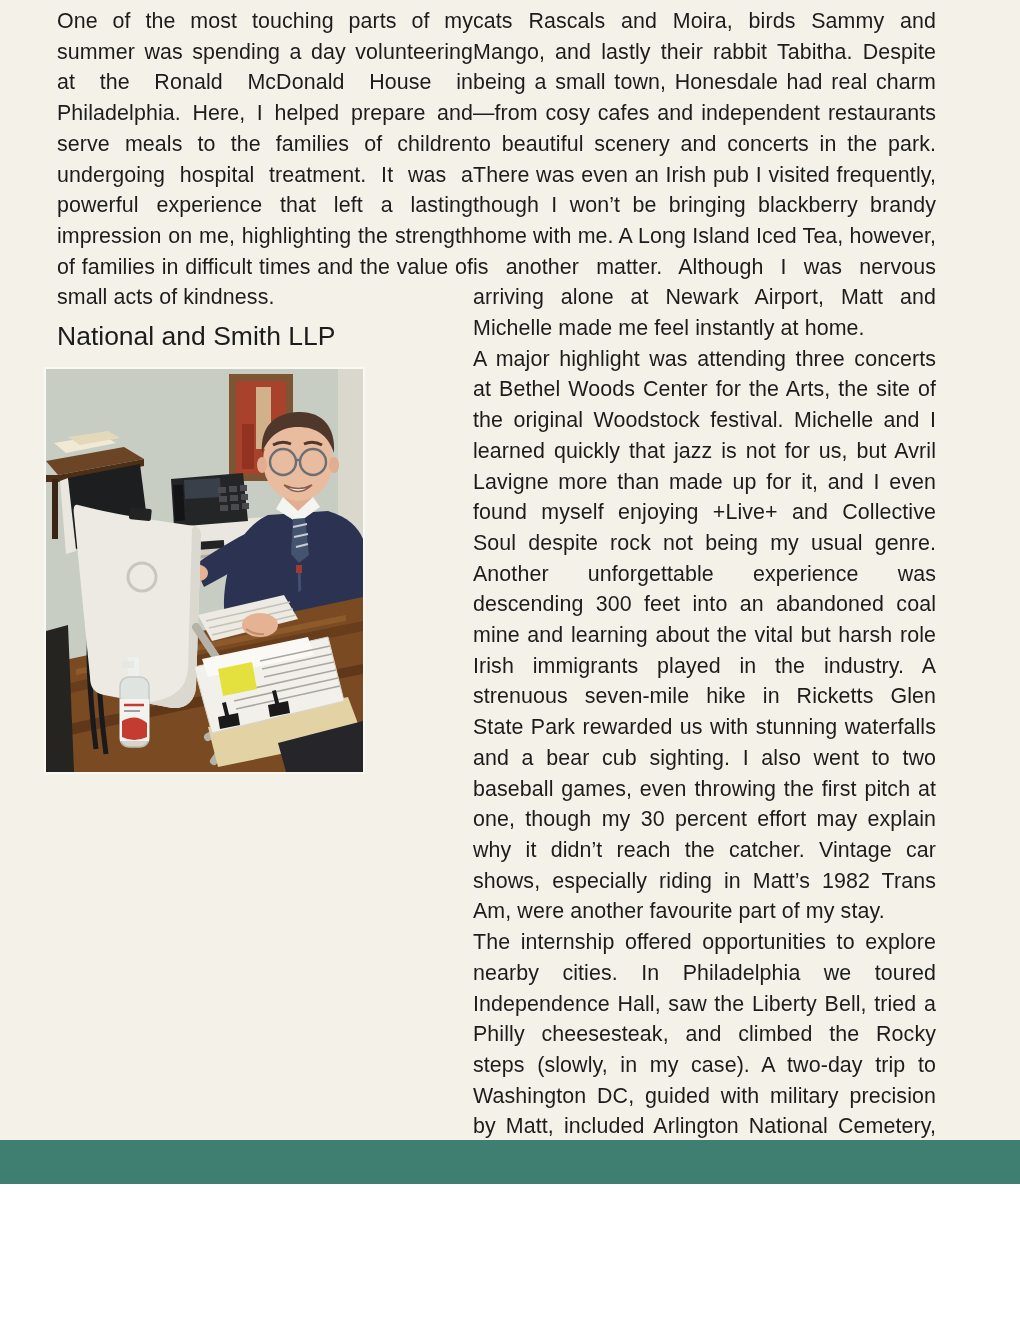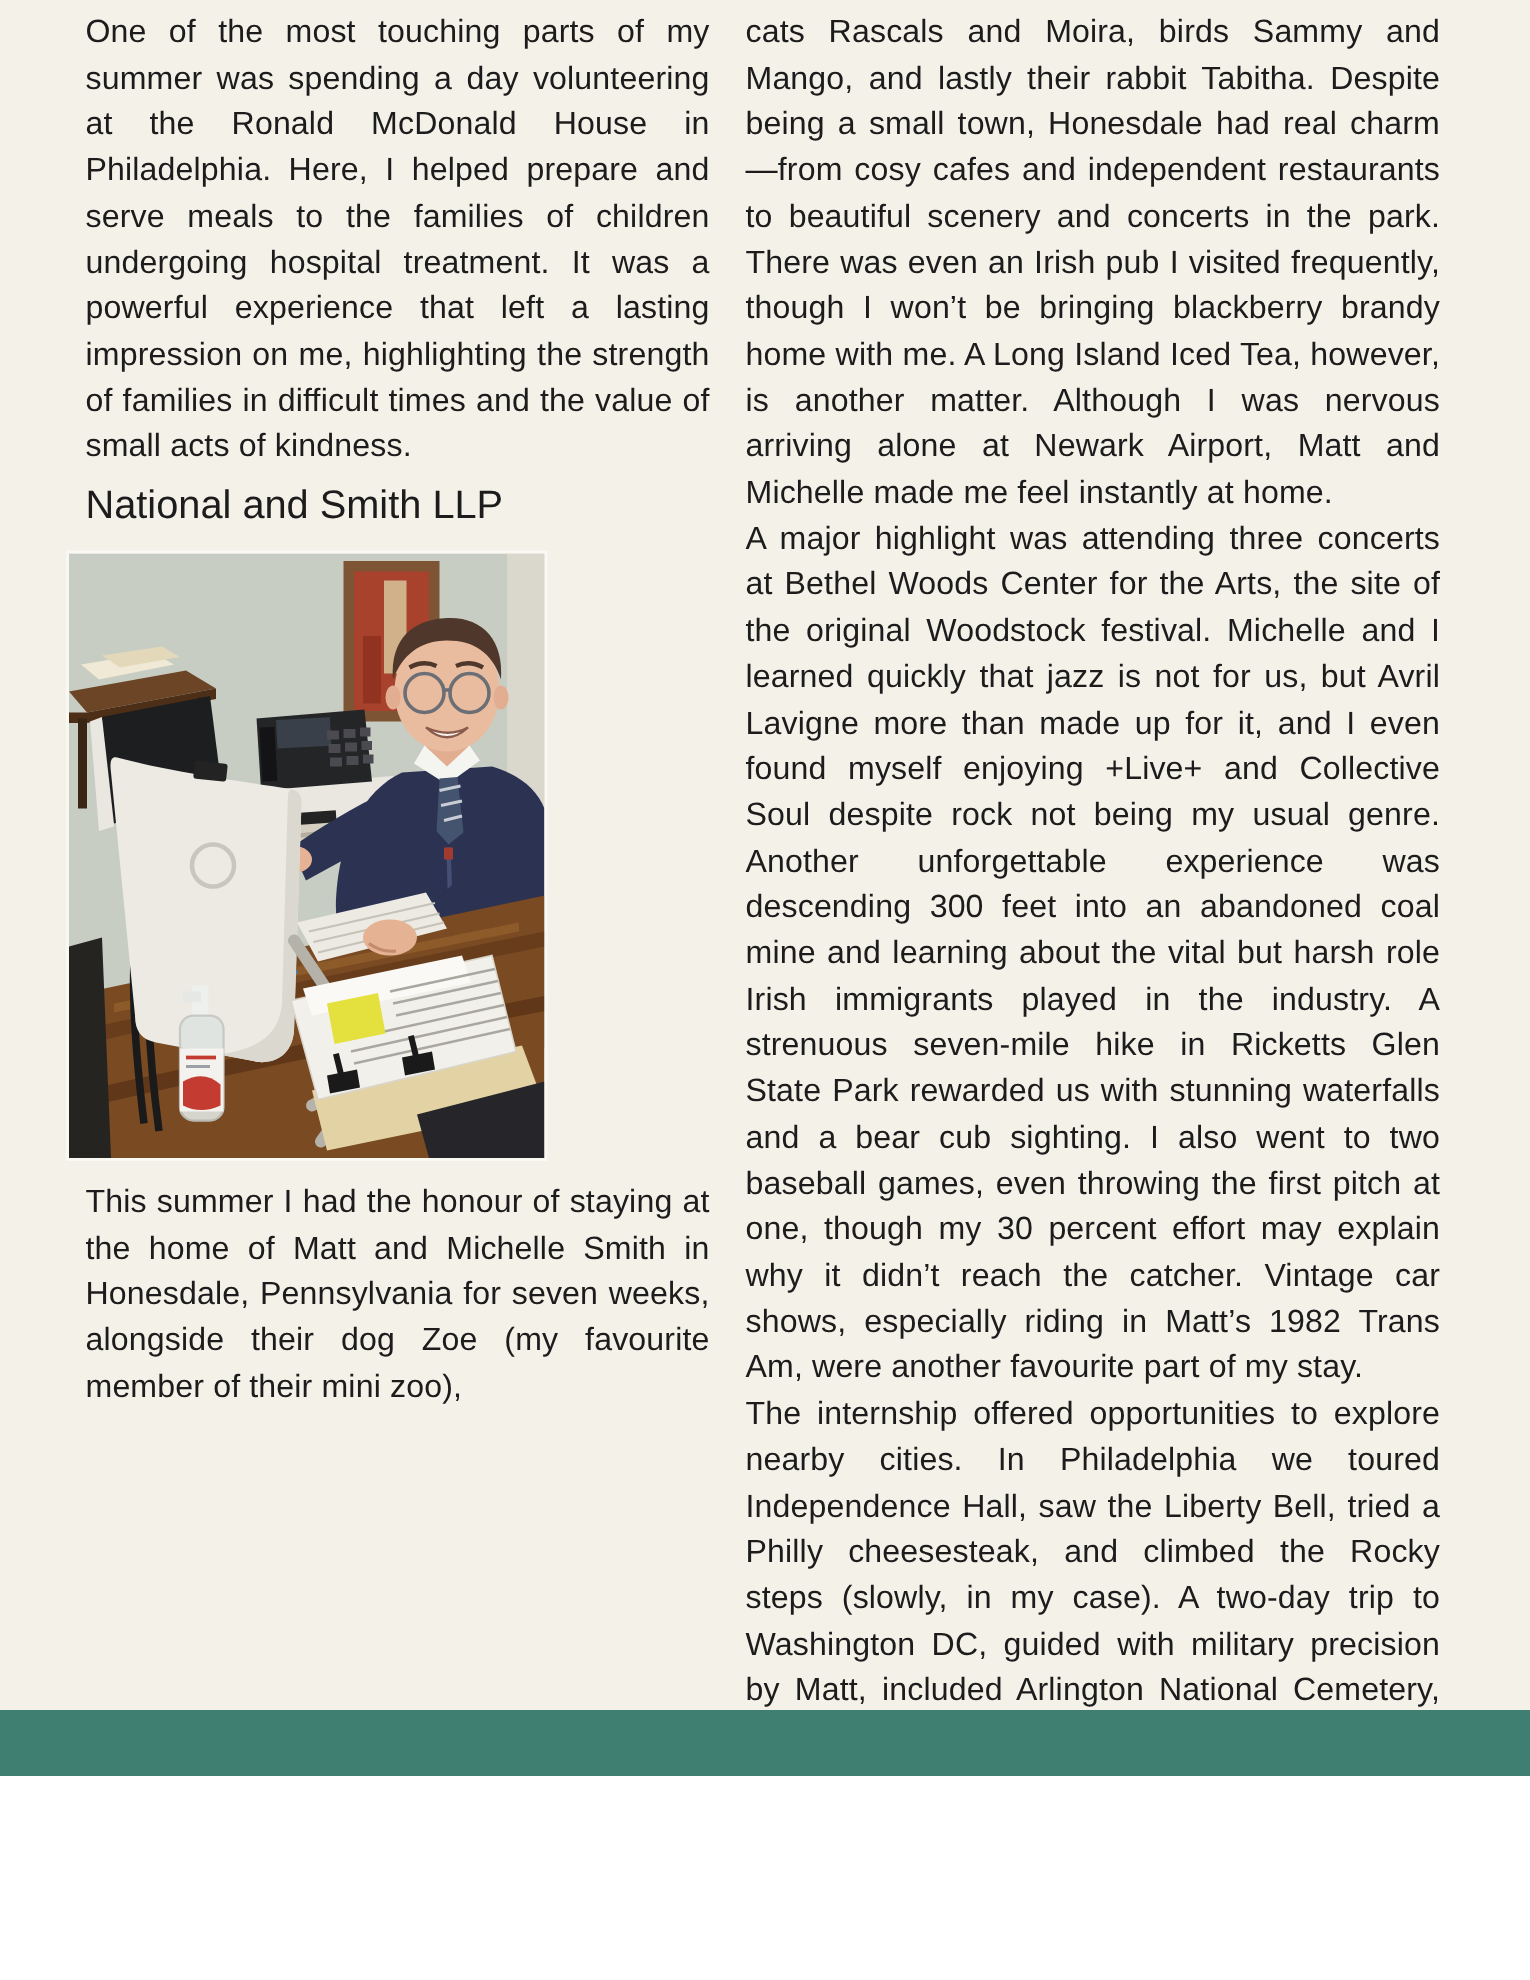--- a/index.html
+++ b/index.html
@@ -8,21 +8,21 @@
     position: relative;
     width: 1020px;
     height: 1184px;
     background: #f4f1e9;
     color: #1c1c1c;
     font-family: "Liberation Sans", "DejaVu Sans", sans-serif;
     overflow: hidden;
   }
   .columns { display: flex; padding: 6px 0 0 57px; }
   .col-left  { width: 416px; flex: 0 0 416px; }
-  .col-right { width: 463px; flex: 0 0 463px; margin-left: 24px; }
+  .col-right { width: 463px; flex: 0 0 463px; }
   .body-text {
     margin: 0;
     font-size: 21.4px;
     line-height: 30.7px;
     text-align: justify;
     letter-spacing: 0.1px;
   }
   .author-name {
     margin: 14px 0 0 0;
     font-size: 35px;
@@ -204,21 +204,20 @@
             <rect x="76" y="292" width="12" height="7" fill="#e6e8e6"></rect>
             <rect x="74" y="308" width="29" height="70" rx="9" fill="#dfe4e0" opacity="0.9" stroke="#c2c6c2" stroke-width="1.5"></rect>
             <rect x="74" y="330" width="29" height="42" fill="#f4f2ee"></rect>
             <path d="M76,352 q14,-8 25,2 l0,14 q-13,6 -25,0 Z" fill="#c43b31"></path>
             <line x1="78" y1="336" x2="98" y2="336" stroke="#c43b31" stroke-width="2.5"></line>
             <line x1="78" y1="342" x2="94" y2="342" stroke="#9aa0a6" stroke-width="2"></line>
           </g>
         </svg>
       </div>
 
-      <p class="body-text caption">This summer I had the honour of staying at the home of Matt and Michelle Smith in Honesdale, Pennsylvania for seven weeks, alongside their dog Zoe (my favourite member of their mini zoo),</p>
     </div>
 
     <div class="col-right">
       <p class="body-text">cats Rascals and Moira, birds Sammy and Mango, and lastly their rabbit Tabitha. Despite being a small town, Honesdale had real charm —from cosy cafes and independent restaurants to beautiful scenery and concerts in the park. There was even an Irish pub I visited frequently, though I won’t be bringing blackberry brandy home with me. A Long Island Iced Tea, however, is another matter. Although I was nervous arriving alone at Newark Airport, Matt and Michelle made me feel instantly at home.</p>
       <p class="body-text">A major highlight was attending three concerts at Bethel Woods Center for the Arts, the site of the original Woodstock festival. Michelle and I learned quickly that jazz is not for us, but Avril Lavigne more than made up for it, and I even found myself enjoying +Live+ and Collective Soul despite rock not being my usual genre. Another unforgettable experience was descending 300 feet into an abandoned coal mine and learning about the vital but harsh role Irish immigrants played in the industry. A strenuous seven-mile hike in Ricketts Glen State Park rewarded us with stunning waterfalls and a bear cub sighting. I also went to two baseball games, even throwing the first pitch at one, though my 30 percent effort may explain why it didn’t reach the catcher. Vintage car shows, especially riding in Matt’s 1982 Trans Am, were another favourite part of my stay.</p>
       <p class="body-text">The internship offered opportunities to explore nearby cities. In Philadelphia we toured Independence Hall, saw the Liberty Bell, tried a Philly cheesesteak, and climbed the Rocky steps (slowly, in my case). A two-day trip to Washington DC, guided with military precision by Matt, included Arlington National Cemetery, the Capitol, Library of Congress, a night tour of monuments, and Mass at the Basilica. I also spent two weekends in New York City,</p>
     </div>
 
   </div>
 

